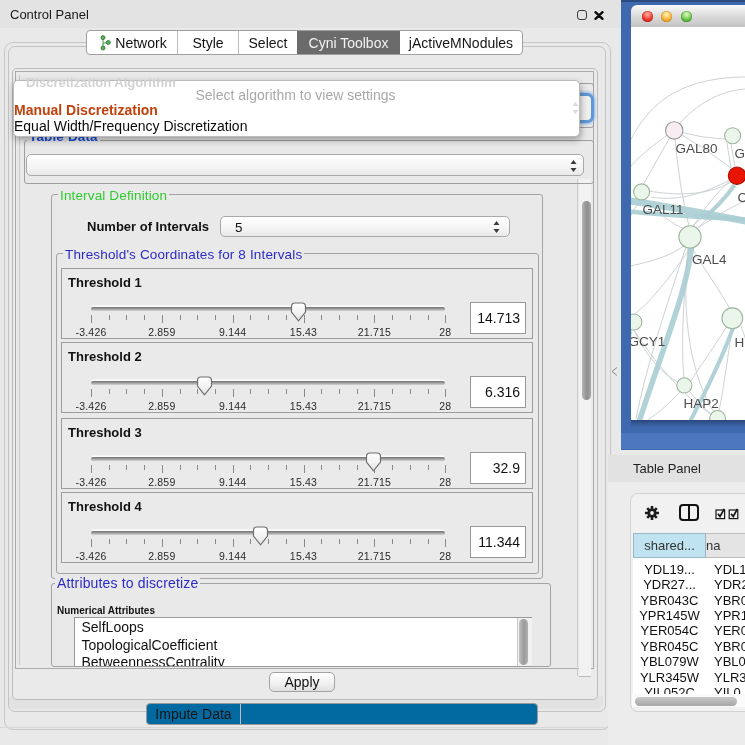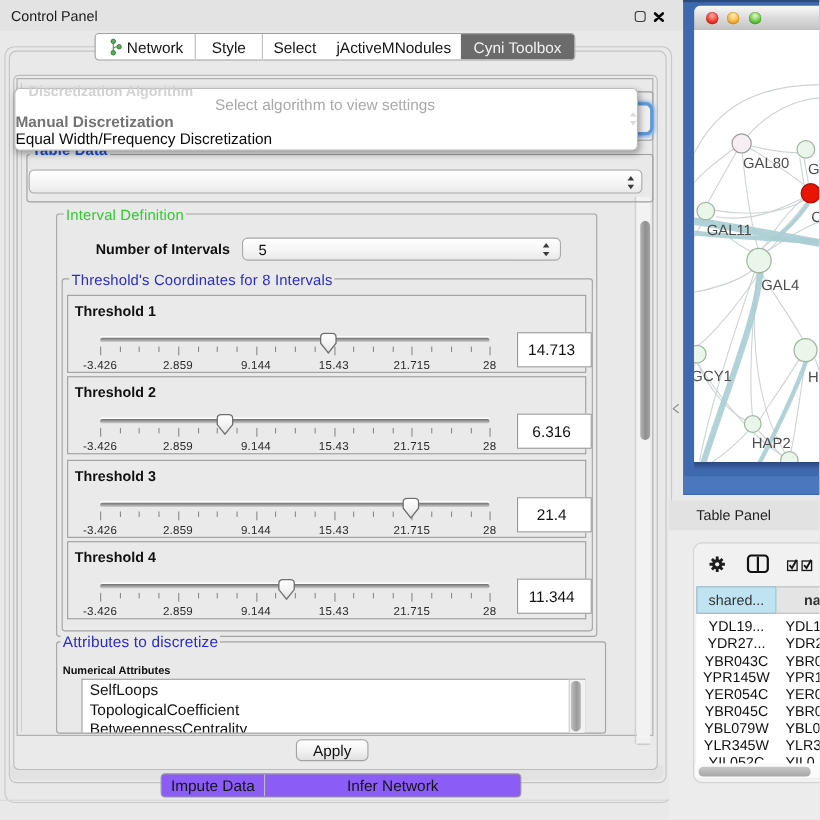--- a/index.html
+++ b/index.html
@@ -8,22 +8,22 @@
 .gbox{position:absolute;border:1px solid #9f9f9f;border-radius:3px;}
 .glabel{position:absolute;font-size:13.5px;background:#e9e9e9;padding:0 2px;line-height:15px;letter-spacing:0.15px;}
 .seg{display:flex;align-items:center;justify-content:center;font-size:14px;color:#151515;height:100%;box-sizing:border-box;}
 .tickrow{position:absolute;}
 .tick{position:absolute;width:1px;background:#8a8a8a;top:0;}
 .tlabel{position:absolute;font-size:10.5px;color:#2a2a2a;white-space:nowrap;transform:translateX(-50%);letter-spacing:0.2px;}
 .thpanel{position:absolute;left:61px;width:472px;height:71px;border:1px solid #9d9d9d;background:#eaeaea;box-sizing:border-box;}
 .thname{position:absolute;left:6px;top:6px;font-size:13px;font-weight:bold;color:#111;}
 .track{position:absolute;left:28.5px;top:37.5px;width:354.5px;height:4.5px;border-radius:2.5px;
  background:linear-gradient(180deg,#6f6f6f 0%,#9a9a9a 45%,#d4d4d4 100%);box-shadow:0 -1.5px 1px rgba(255,255,255,.9);}
-.vbox{position:absolute;left:408px;top:32.5px;width:68px;height:32px;border:1px solid #989898;background:#fff;box-sizing:border-box;
- font-size:14px;color:#111;text-align:center;line-height:30px;padding-right:5px;}
+.vbox{position:absolute;left:408px;top:32.5px;width:56px;height:32px;border:1px solid #989898;background:#fff;box-sizing:border-box;
+ font-size:14px;color:#111;text-align:right;line-height:30px;padding-right:5px;}
 </style></head><body>
 
 <div class="abs" style="left:0;top:0;width:621px;height:28px;background:#e3e3e3;"></div>
 <div class="abs" style="left:10px;top:7px;font-size:13px;color:#1a1a1a;">Control Panel</div>
 <div class="abs" style="left:577px;top:10px;width:10px;height:10px;border:1.7px solid #3a3a3a;border-radius:3px;box-sizing:border-box;"></div>
 <svg class="abs" style="left:594px;top:11px;" width="10" height="9" viewBox="0 0 10 9">
  <path d="M1.5 1.2 L8.5 7.8 M8.5 1.2 L1.5 7.8" stroke="#0a0a0a" stroke-width="2.4" stroke-linecap="round"></path>
   </svg>
 
 <div class="abs" style="left:4px;top:42px;width:605px;height:686px;border:1px solid #c7c7c7;border-radius:9px;"></div>
@@ -35,22 +35,22 @@
   <svg width="13" height="17" viewBox="0 0 13 17" style="margin-right:3px;margin-left:2px;">
     <path d="M4 4 L4 14 M4 11 Q4 8.5 8.5 8.5" stroke="#57a057" stroke-width="1.1" fill="none"></path>
     <circle cx="4" cy="3.6" r="2" fill="#5cab5c" stroke="#357c35" stroke-width="0.9"></circle>
     <circle cx="4" cy="14" r="2" fill="#5cab5c" stroke="#357c35" stroke-width="0.9"></circle>
     <circle cx="9.3" cy="8.5" r="2" fill="#5cab5c" stroke="#357c35" stroke-width="0.9"></circle>
   </svg>Network</div>
  <div style="width:1px;background:#bcbcbc;"></div>
  <div class="seg" style="width:60px;">Style</div>
  <div style="width:1px;background:#bcbcbc;"></div>
  <div class="seg" style="width:58px;">Select</div>
+ <div class="seg" style="width:103px;background:#6b6b6b;color:#f2f2f2;">Cyni Toolbox</div>
  <div class="seg" style="flex:1;">jActiveMNodules</div>
- <div class="seg" style="width:103px;background:#6b6b6b;color:#f2f2f2;">Cyni Toolbox</div>
 </div>
 
 <div class="abs" style="left:12px;top:68px;width:584px;height:630px;border:1px solid #bcbcbc;border-radius:5px;background:#eaeaea;"></div>
 <div class="abs" style="left:15px;top:71px;width:577px;height:596px;border:1px solid #ababab;background:#e9e9e9;"></div>
 <div class="abs" style="left:19px;top:75px;width:1px;height:590px;background:#cccccc;"></div>
 <div class="abs" style="left:577px;top:179px;width:1px;height:497px;background:#cccccc;"></div>
 
 <div class="abs" style="left:579px;top:179px;width:12px;height:497px;background:#f2f2f2;border-bottom:1px solid #bbb;"></div>
 <div class="abs" style="left:582px;top:201px;width:9px;height:199px;border-radius:5px;background:linear-gradient(90deg,#b5b5b5,#8f8f8f 55%,#a5a5a5);"></div>
 
@@ -63,21 +63,21 @@
    <path d="M4.5 1 L7.5 5 L1.5 5 Z" fill="#3a3a3a"></path>
       <path d="M4.5 13 L7.5 9 L1.5 9 Z" fill="#3a3a3a"></path>
     </svg>
 </div>
 
 <div class="abs" style="left:552px;top:93px;width:36px;height:24px;border:3px solid #5e99d7;border-radius:7px;background:#f0f0f0;box-shadow:0 0 3px 1px #8ab4e6;"></div>
 
 <div class="abs" style="left:13px;top:80px;width:565px;height:55px;background:#fff;border:1px solid #bbbbbb;border-radius:5px;box-shadow:1px 3px 7px rgba(0,0,0,0.35);"></div>
 <div class="abs" style="left:26px;top:75px;font-size:13px;font-weight:bold;color:#d2d2d2;">Discretization Algorithm</div>
 <div class="abs" style="left:13px;top:87px;width:565px;text-align:center;font-size:14px;color:#a9a9a9;">Select algorithm to view settings</div>
-<div class="abs" style="left:14px;top:102px;font-size:14px;font-weight:bold;color:#737373;">Manual Discretization</div>
+<div class="abs" style="left:14px;top:102px;font-size:14px;font-weight:bold;color:#c2410c;">Manual Discretization</div>
 <div class="abs" style="left:14px;top:118px;font-size:14px;color:#0a0a0a;">Equal Width/Frequency Discretization</div>
 <svg class="abs" style="left:571px;top:101px;" width="9" height="14" viewBox="0 0 9 14">
  <path d="M4.5 1 L7.5 5 L1.5 5 Z" fill="#dadada"></path>
     <path d="M4.5 13 L7.5 9 L1.5 9 Z" fill="#dadada"></path>
   </svg>
 
 <div class="gbox" style="left:51px;top:194px;width:490px;height:383px;border-color:#a3a3a3;"></div>
 <div class="glabel" style="left:58px;top:188px;color:#2ecc2e;">Interval Definition</div>
 <div class="abs" style="left:87px;top:219px;font-size:13px;font-weight:bold;color:#111;">Number of Intervals</div>
 <div class="abs" style="left:220px;top:216px;width:290px;height:21px;border:1px solid #a9a9a9;border-radius:5px;background:linear-gradient(180deg,#ffffff,#f4f4f4 60%,#e9e9e9);box-sizing:border-box;">
@@ -213,21 +213,21 @@
   <svg class="abs" style="left:303.1px;top:33px;" width="17" height="20" viewBox="0 0 17 20">
     <defs>
         <linearGradient id="g418" x1="0" y1="0" x2="0" y2="1">
       <stop offset="0" stop-color="#ffffff"></stop>
           <stop offset="0.55" stop-color="#f2f2f2"></stop>
           <stop offset="1" stop-color="#e2e2e2"></stop>
         </linearGradient>
       </defs>
     <path d="M1.5 4.5 Q1.5 1 5 1 L12 1 Q15.5 1 15.5 4.5 L15.5 10 L8.5 18.8 L1.5 10 Z" fill="url(#g418)" stroke="#6f6f6f" stroke-width="1.2"></path>
   </svg>
-  <div class="vbox">21.4</div>
+  <div class="vbox">32.9</div>
 </div>
 <div class="thpanel" style="top:492px;">
   <div class="thname">Threshold 4</div>
   <div class="track"></div>
   <div class="tickrow" style="left:0;top:46px;width:472px;height:24px;">
       <div class="tick" style="left:29.0px;height:7.5px;"></div>
       <div class="tick" style="left:46.7px;height:4.5px;"></div>
       <div class="tick" style="left:64.4px;height:4.5px;"></div>
       <div class="tick" style="left:82.1px;height:4.5px;"></div>
       <div class="tick" style="left:99.8px;height:7.5px;"></div>
@@ -271,24 +271,23 @@
 <div class="abs" style="left:57px;top:605px;font-size:10px;font-weight:bold;color:#111;">Numerical Attributes</div>
 <div class="abs" style="left:73.5px;top:617px;width:458.5px;height:50px;background:#fff;border:1px solid #999;box-sizing:border-box;overflow:hidden;">
   <div style="font-size:14px;color:#111;padding-left:7px;line-height:17.6px;padding-top:1px;">SelfLoops<br>TopologicalCoefficient<br>BetweennessCentrality</div>
 </div>
 <div class="abs" style="left:517px;top:618px;width:14px;height:48px;background:#f2f2f2;border-left:1px solid #ccc;"></div>
 <div class="abs" style="left:519px;top:619px;width:9px;height:46px;border-radius:4.5px;background:linear-gradient(90deg,#c2c2c2,#9a9a9a 55%,#b2b2b2);"></div>
 
 <div class="abs" style="left:269px;top:671.5px;width:66px;height:20.5px;border:1px solid #a2a2a2;border-radius:5px;background:linear-gradient(180deg,#ffffff,#f2f2f2 55%,#e0e0e0);box-sizing:border-box;
  display:flex;align-items:center;justify-content:center;font-size:14px;color:#111;">Apply</div>
 
-<div class="abs" style="left:146px;top:703px;width:328px;height:22px;background:#8b5cf6;border:1px solid #9a9a9a;border-radius:4px;display:flex;overflow:hidden;box-sizing:border-box;">
+<div class="abs" style="left:146px;top:703px;width:392px;height:22px;background:#0369a1;border:1px solid #9a9a9a;border-radius:4px;display:flex;overflow:hidden;box-sizing:border-box;">
  <div class="seg" style="width:93px;">Impute Data</div>
  <div style="width:1px;background:#bcbcbc;"></div>
- <div class="seg" style="flex:1;">Infer Network</div>
 </div>
 <div class="abs" style="left:0px;top:727px;width:607px;height:1px;background:#d8d8d8;"></div>
 
 <svg class="abs" style="left:611px;top:367px;" width="7" height="9" viewBox="0 0 7 9">
     <path d="M6 0.5 L1 4.5 L6 8.5" fill="none" stroke="#8a8a8a" stroke-width="1"></path>
   </svg>
 
 <div class="abs" style="left:621px;top:0;width:124px;height:450px;background:#3f69ae;"></div>
 <div class="abs" style="left:621px;top:0;width:124px;height:2px;background:#2b4a7e;"></div>
 <div class="abs" style="left:621px;top:433px;width:124px;height:16px;background:#4a77bd;"></div>
@@ -385,21 +384,21 @@
  <g fill="none" stroke="#161616">
   <rect x="1" y="3" width="8.6" height="8.6" stroke-width="1.2"></rect>
   <rect x="14.2" y="3" width="8.6" height="8.6" stroke-width="1.2"></rect>
   <path d="M2.8 6.8 L5 9.4 L9.3 1.8" stroke-width="1.7"></path>
   <path d="M16 6.8 L18.2 9.4 L22.5 1.8" stroke-width="1.7"></path>
  </g>
   </svg>
 
 <div class="abs" style="left:633px;top:533px;width:127px;height:164px;background:#fff;overflow:hidden;"></div>
 <div class="abs" style="left:633px;top:533px;width:73px;height:25px;background:#bfe3f0;border:1px solid #9bb7c2;box-sizing:border-box;text-align:center;font-size:13px;color:#333;line-height:23px;">shared...</div>
-<div class="abs" style="left:706px;top:533px;width:54px;height:25px;background:#e4e4e4;border:1px solid #bdbdbd;border-left:none;box-sizing:border-box;font-size:13px;color:#333;line-height:23px;"><span style="margin-left:25px;font-weight:bold;">na</span></div>
+<div class="abs" style="left:706px;top:533px;width:54px;height:25px;background:#e4e4e4;border:1px solid #bdbdbd;border-left:none;box-sizing:border-box;font-size:13px;color:#333;line-height:23px;"><span style="">na</span></div>
 <div class="abs" style="left:633px;top:562.6px;width:73px;text-align:center;font-size:13px;line-height:13px;color:#111;">YDL19...</div>
 <div class="abs" style="left:714px;top:562.6px;width:46px;font-size:13px;line-height:13px;color:#111;white-space:nowrap;">YDL1</div>
 <div class="abs" style="left:633px;top:578.1px;width:73px;text-align:center;font-size:13px;line-height:13px;color:#111;">YDR27...</div>
 <div class="abs" style="left:714px;top:578.1px;width:46px;font-size:13px;line-height:13px;color:#111;white-space:nowrap;">YDR2</div>
 <div class="abs" style="left:633px;top:593.5px;width:73px;text-align:center;font-size:13px;line-height:13px;color:#111;">YBR043C</div>
 <div class="abs" style="left:714px;top:593.5px;width:46px;font-size:13px;line-height:13px;color:#111;white-space:nowrap;">YBR0</div>
 <div class="abs" style="left:633px;top:609.0px;width:73px;text-align:center;font-size:13px;line-height:13px;color:#111;">YPR145W</div>
 <div class="abs" style="left:714px;top:609.0px;width:46px;font-size:13px;line-height:13px;color:#111;white-space:nowrap;">YPR1</div>
 <div class="abs" style="left:633px;top:624.4px;width:73px;text-align:center;font-size:13px;line-height:13px;color:#111;">YER054C</div>
 <div class="abs" style="left:714px;top:624.4px;width:46px;font-size:13px;line-height:13px;color:#111;white-space:nowrap;">YER0</div>

